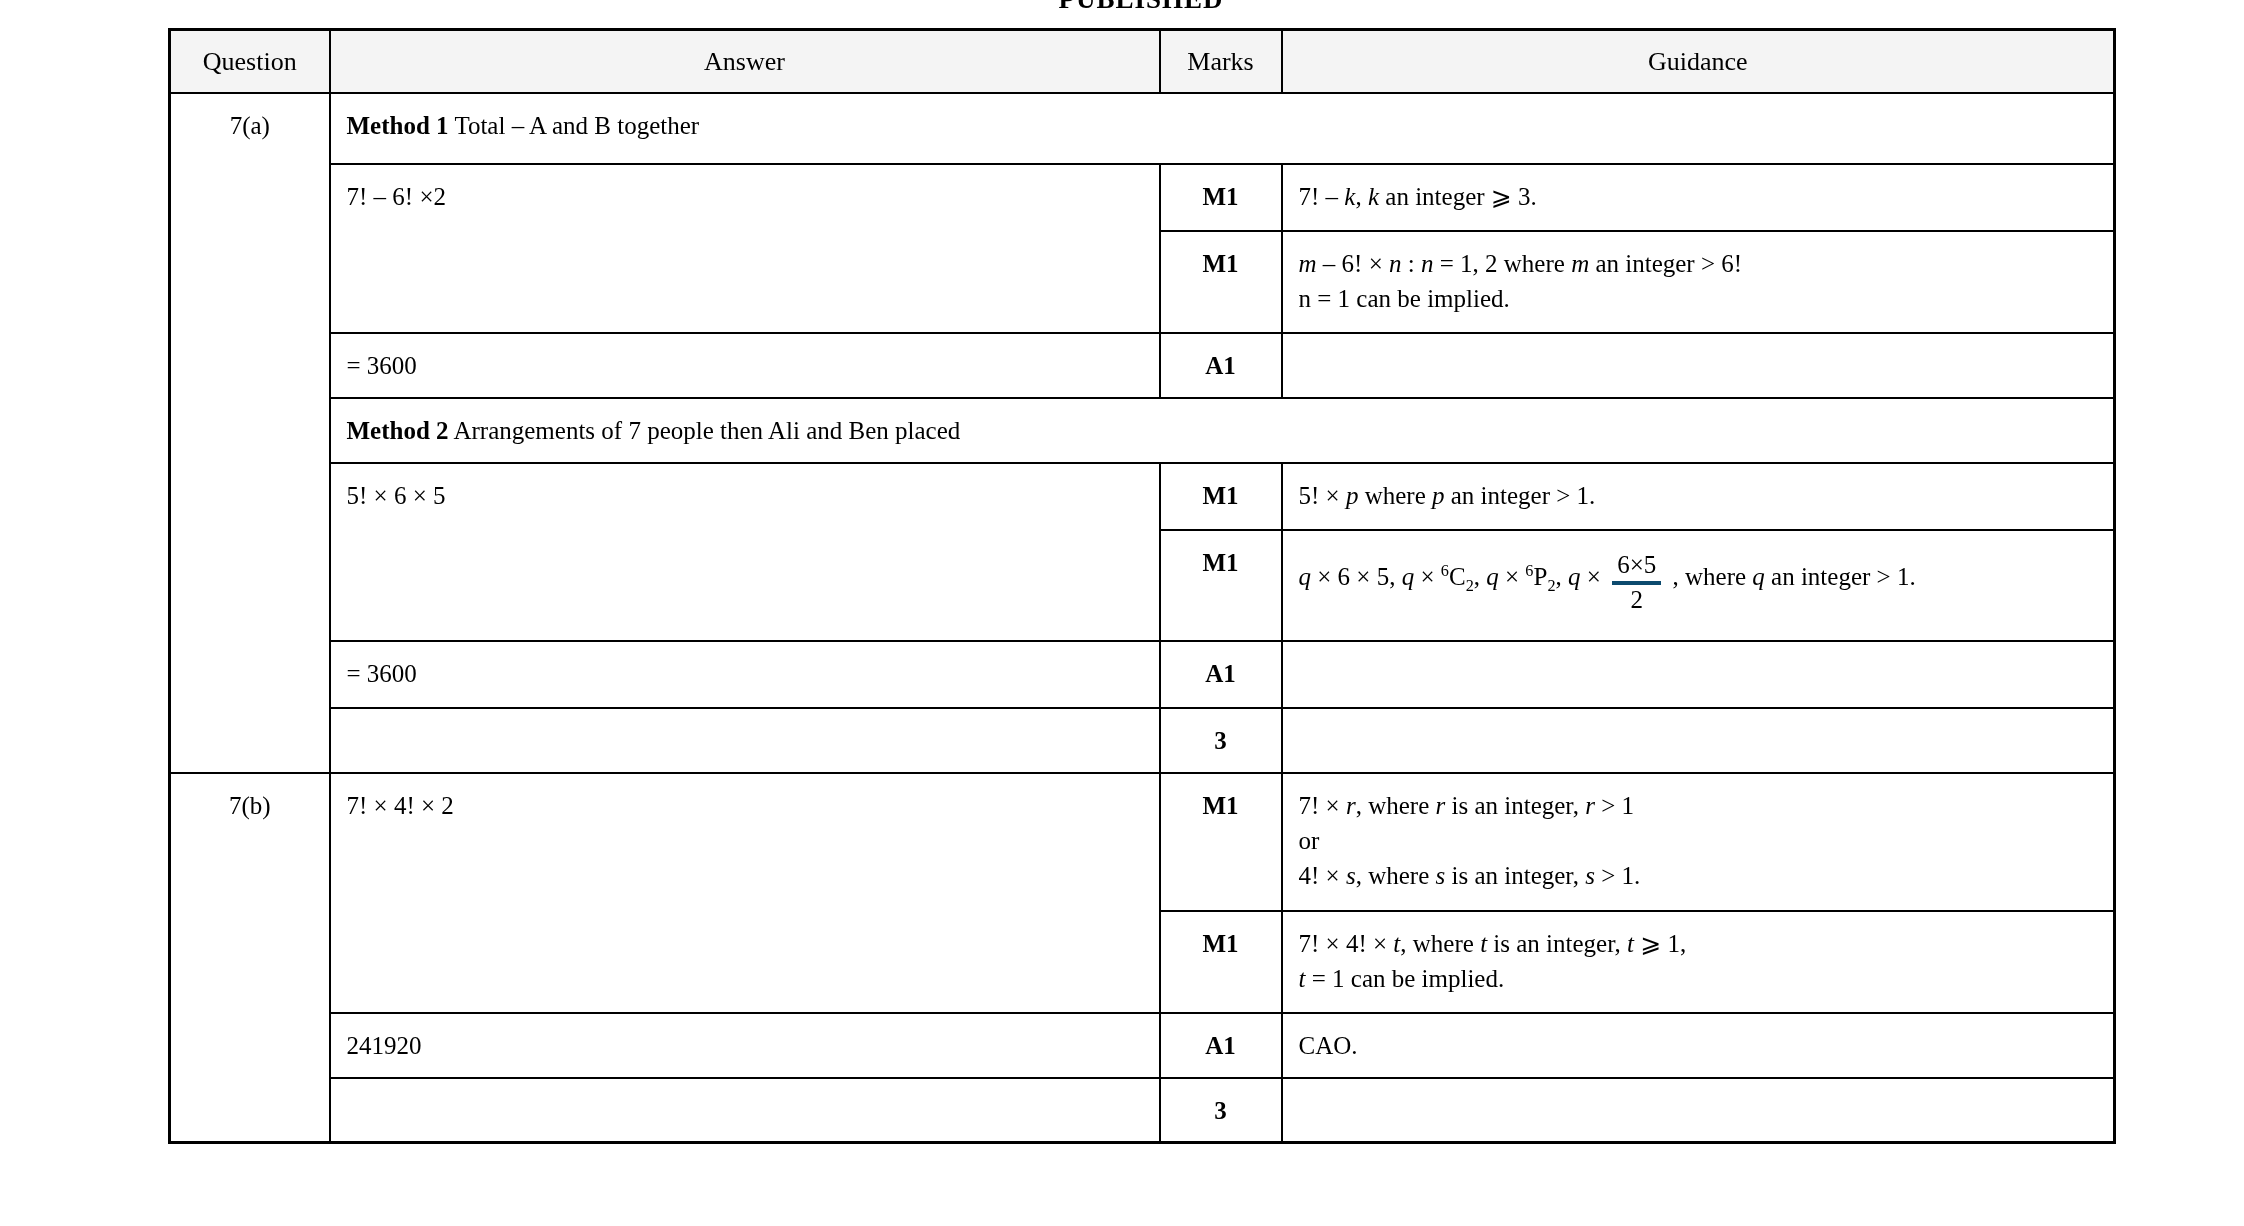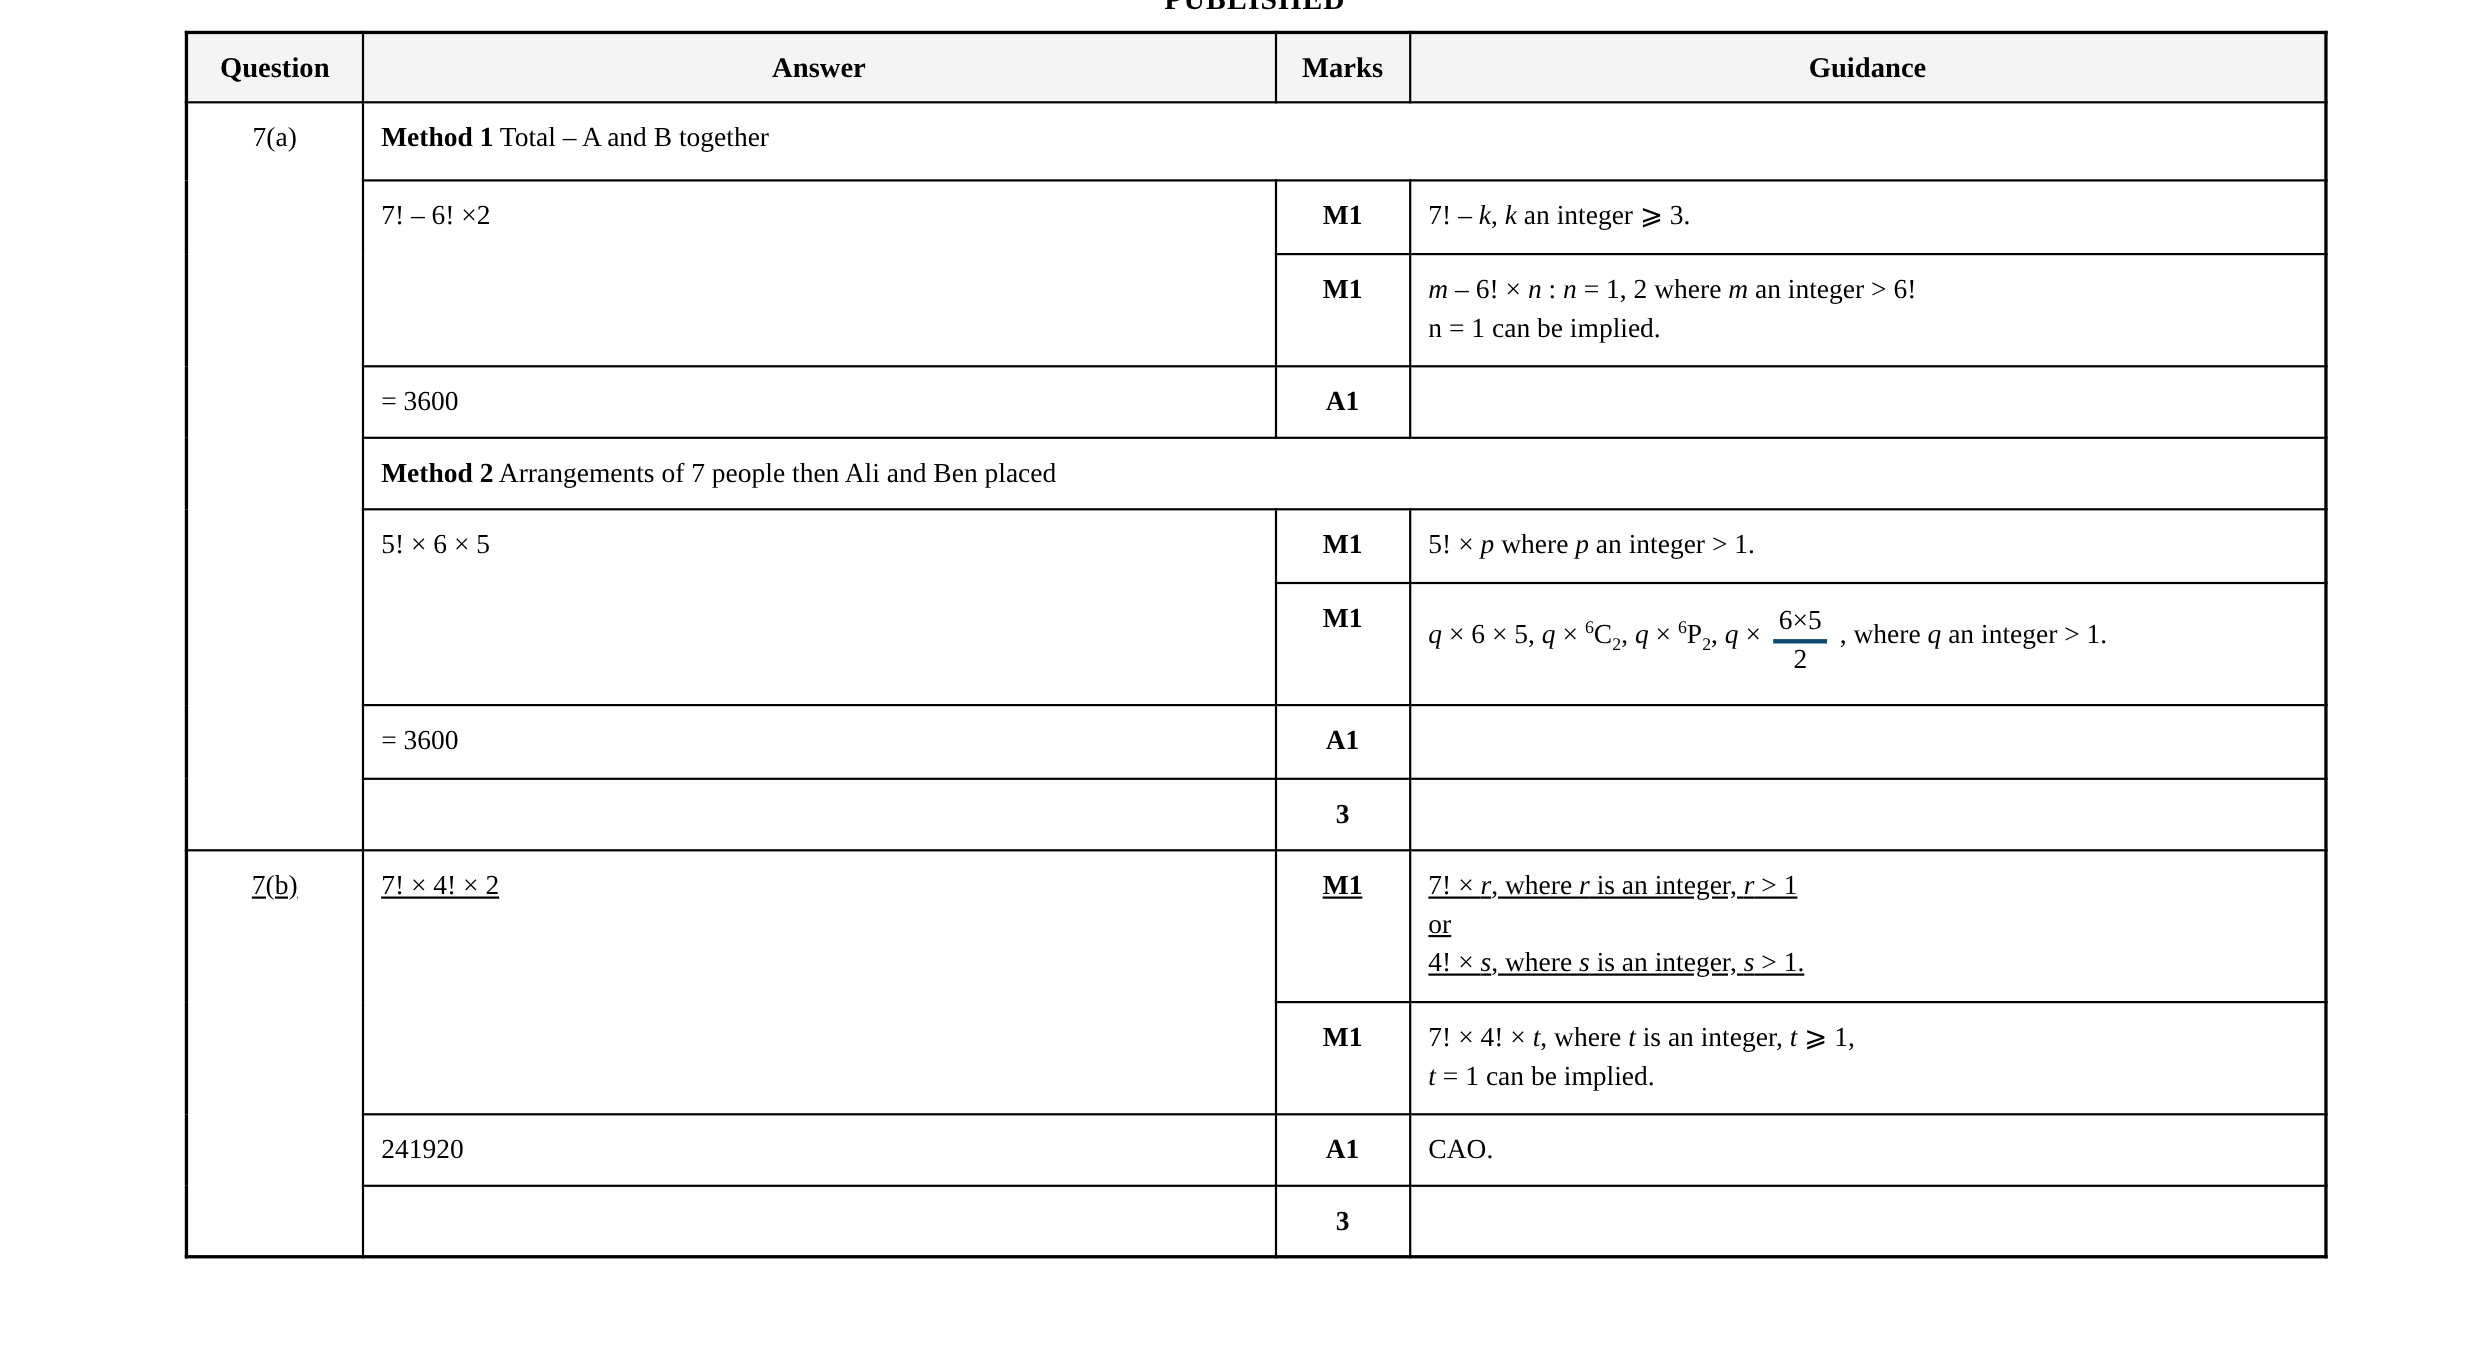--- a/index.html
+++ b/index.html
@@ -45,32 +45,32 @@
   th, td {
     border: 2px solid #000;
     vertical-align: top;
     padding: 14px 16px 10px 16px;
     line-height: 35px;
     overflow: hidden;
   }
   th {
     text-align: center;
     vertical-align: middle;
-    font-weight: bold;
+    font-weight: normal;
     font-size: 26px;
     background: #f4f4f4;
     padding: 6px 8px;
   }
   .h63  { height: 63px; }
   .h64  { height: 71px; }
   .h65  { height: 65px; }
   .h67  { height: 67px; }
   .h102 { height: 102px; }
   .h111 { height: 111px; }
-  .h138 { height: 138px; text-decoration: underline; }
+  .h138 { height: 138px; }
   .q-cell { text-align: center; }
   .m-cell { text-align: center; font-weight: bold; }
   .method-cell b { font-weight: bold; }
   .g-mid { vertical-align: middle; padding-top: 4px; padding-bottom: 16px; }
   .gline { line-height: 35px; }
   i { font-style: italic; }
   .frac {
     display: inline-block;
     vertical-align: middle;
     text-align: center;

